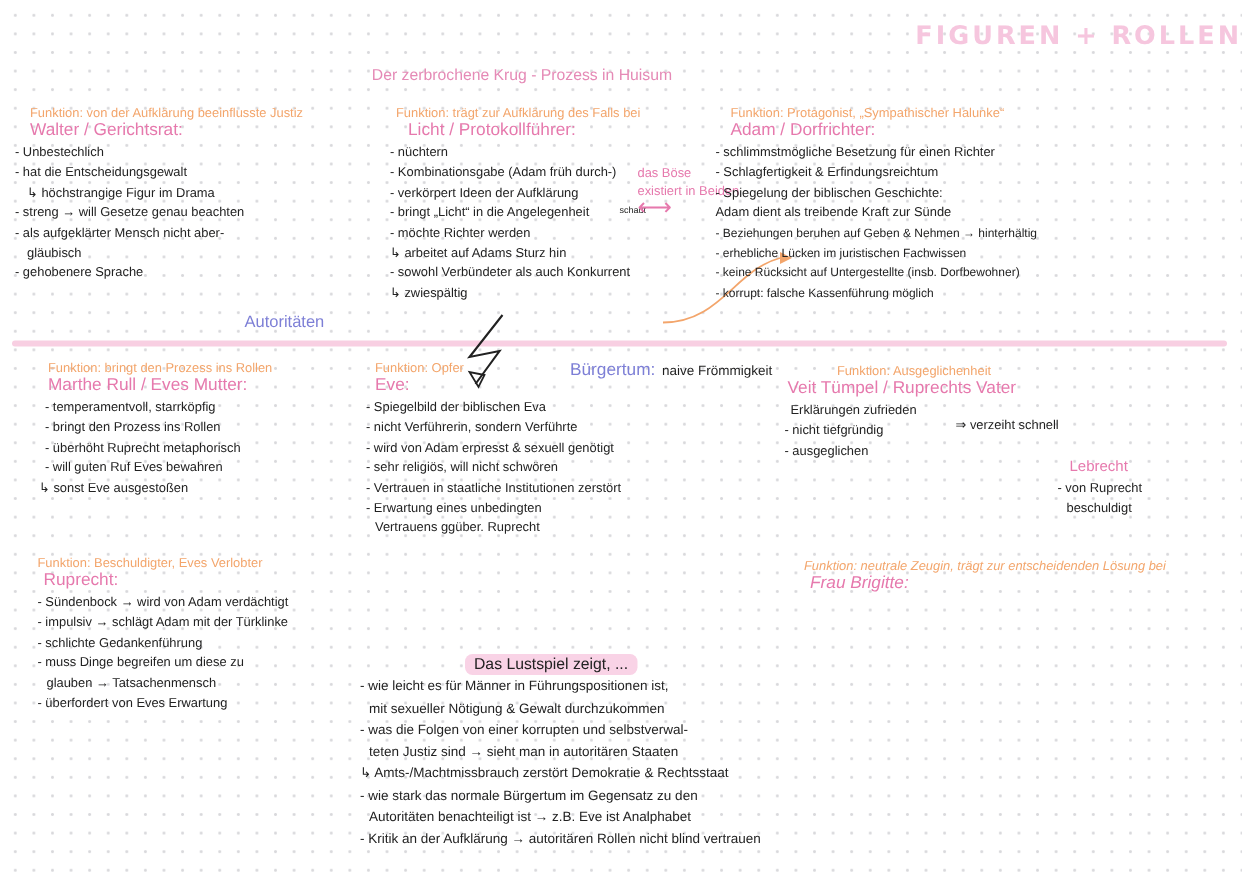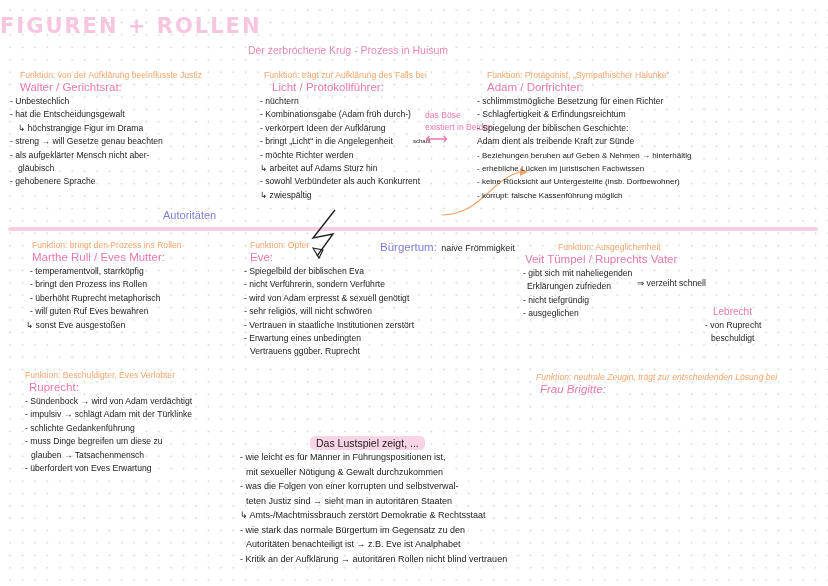--- a/index.html
+++ b/index.html
@@ -7,23 +7,23 @@
     width:828px; height:586px; overflow:hidden; position:relative;
     background-color:#ffffff;
     background-image: radial-gradient(circle, #d9d9dc 0.8px, transparent 1.1px);
     background-size: 12.4px 12.4px;
     background-position: 4px 4px;
     font-family: "Liberation Sans", sans-serif;
     color:#1f1f1f;
   }
   .abs { position:absolute; }
   .title {
-    left:0; width:828px; top:14px; text-align:left;
+    left:0; width:828px; top:14px; text-align:right;
     font-family:"DejaVu Sans", sans-serif; font-weight:bold;
-    font-size:21px; letter-spacing:2px; color:#f6c6de;
+    font-size:17px; letter-spacing:2px; color:#f6c6de;
   }
   .subtitle {
     left:0; width:696px; top:44px; text-align:center;
     font-size:10.5px; color:#e58ab6;
   }
   .func { font-size:8.6px; color:#f3a56b; white-space:nowrap; }
   .name { font-size:11.5px; color:#e679ad; white-space:nowrap; margin-top:1px; margin-bottom:2px; }
   .list { margin:0; padding:0; list-style:none; }
   .list li { font-size:8.6px; line-height:13.4px; white-space:nowrap; color:#222; }
   .col { position:absolute; }
@@ -137,21 +137,20 @@
     <li>- Vertrauen in staatliche Institutionen zerstört</li>
     <li>- Erwartung eines unbedingten</li>
     <li style="padding-left:6px;">  Vertrauens ggüber. Ruprecht</li>
   </ul>
 </div>
 
 <div class="col" style="left:525px; top:242px;">
   <div class="func" style="margin-left:33px;">Funktion: Ausgeglichenheit</div>
   <div class="name">Veit Tümpel / Ruprechts Vater</div>
   <ul class="list" style="margin-left:-2px;">
-    <li>- gibt sich mit naheliegenden</li>
     <li style="padding-left:4px;">  Erklärungen zufrieden</li>
     <li>- nicht tiefgründig</li>
     <li>- ausgeglichen</li>
   </ul>
 </div>
 <div class="abs" style="left:637px; top:278px; font-size:8.6px; white-space:nowrap;">⇒ verzeiht schnell</div>
 
 <div class="col" style="left:705px; top:305px;">
   <div class="name" style="font-size:10px; margin-left:8px;">Lebrecht</div>
   <ul class="list">

